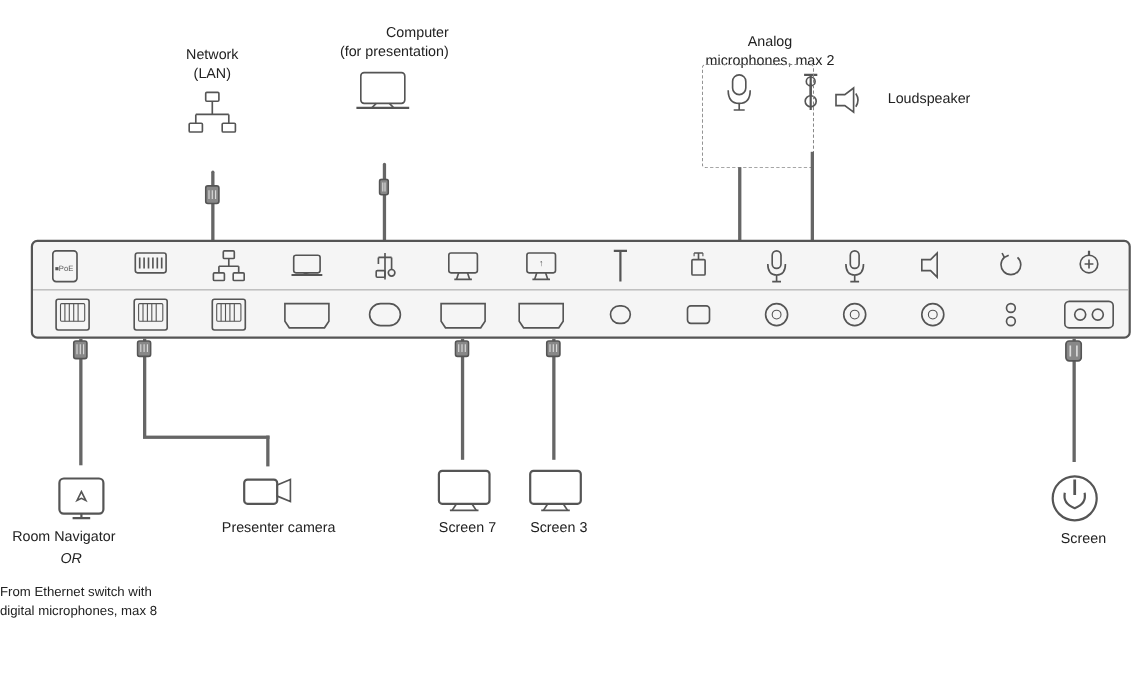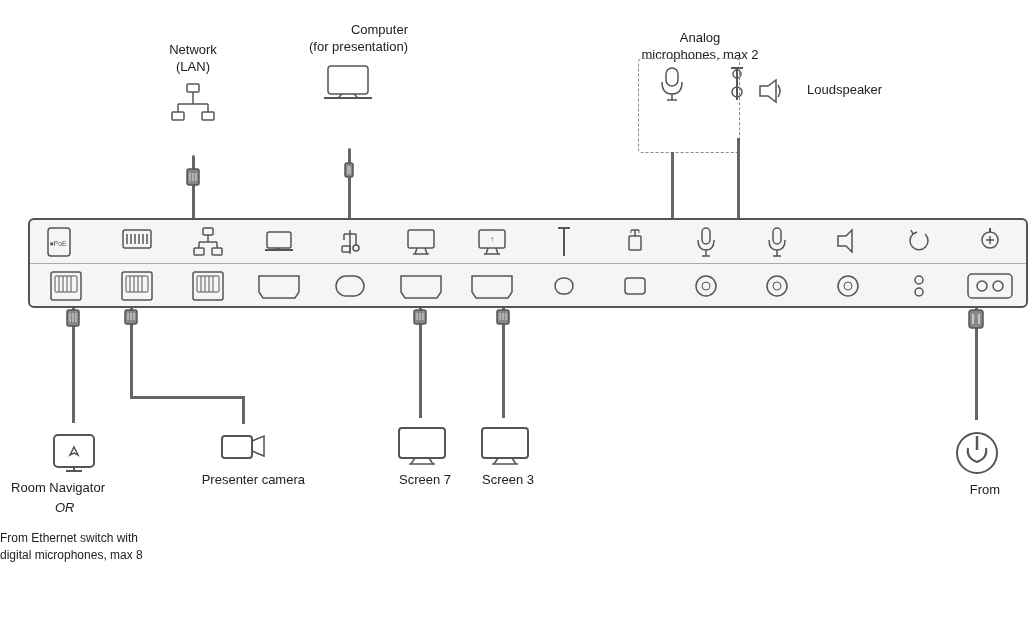--- a/index.html
+++ b/index.html
@@ -469,15 +469,15 @@
     <rect x="1" y="2" width="14" height="18" rx="3" fill="#888" stroke="#555" stroke-width="1.5"></rect>
     <line x1="5" y1="6" x2="5" y2="16" stroke="#ddd" stroke-width="1.5"></line>
     <line x1="11" y1="6" x2="11" y2="16" stroke="#ddd" stroke-width="1.5"></line>
   </svg>
 
   <svg width="50" height="50" viewBox="0 0 50 50" style="position:absolute;top:428px;left:952px;">
     <circle cx="25" cy="25" r="20" fill="none" stroke="#555" stroke-width="2"></circle>
     <path d="M16 20 Q14 30 25 34 Q36 30 34 20" fill="none" stroke="#555" stroke-width="2"></path>
     <line x1="25" y1="8" x2="25" y2="22" stroke="#555" stroke-width="2.5"></line>
   </svg>
-  <span style="position:absolute;top:482px;left:955px;width:60px;text-align:center;">From</span>
+  <span style="position:absolute;top:482px;left:955px;width:60px;text-align:center;">Screen</span>
 
 </div>
 
 </body></html>

